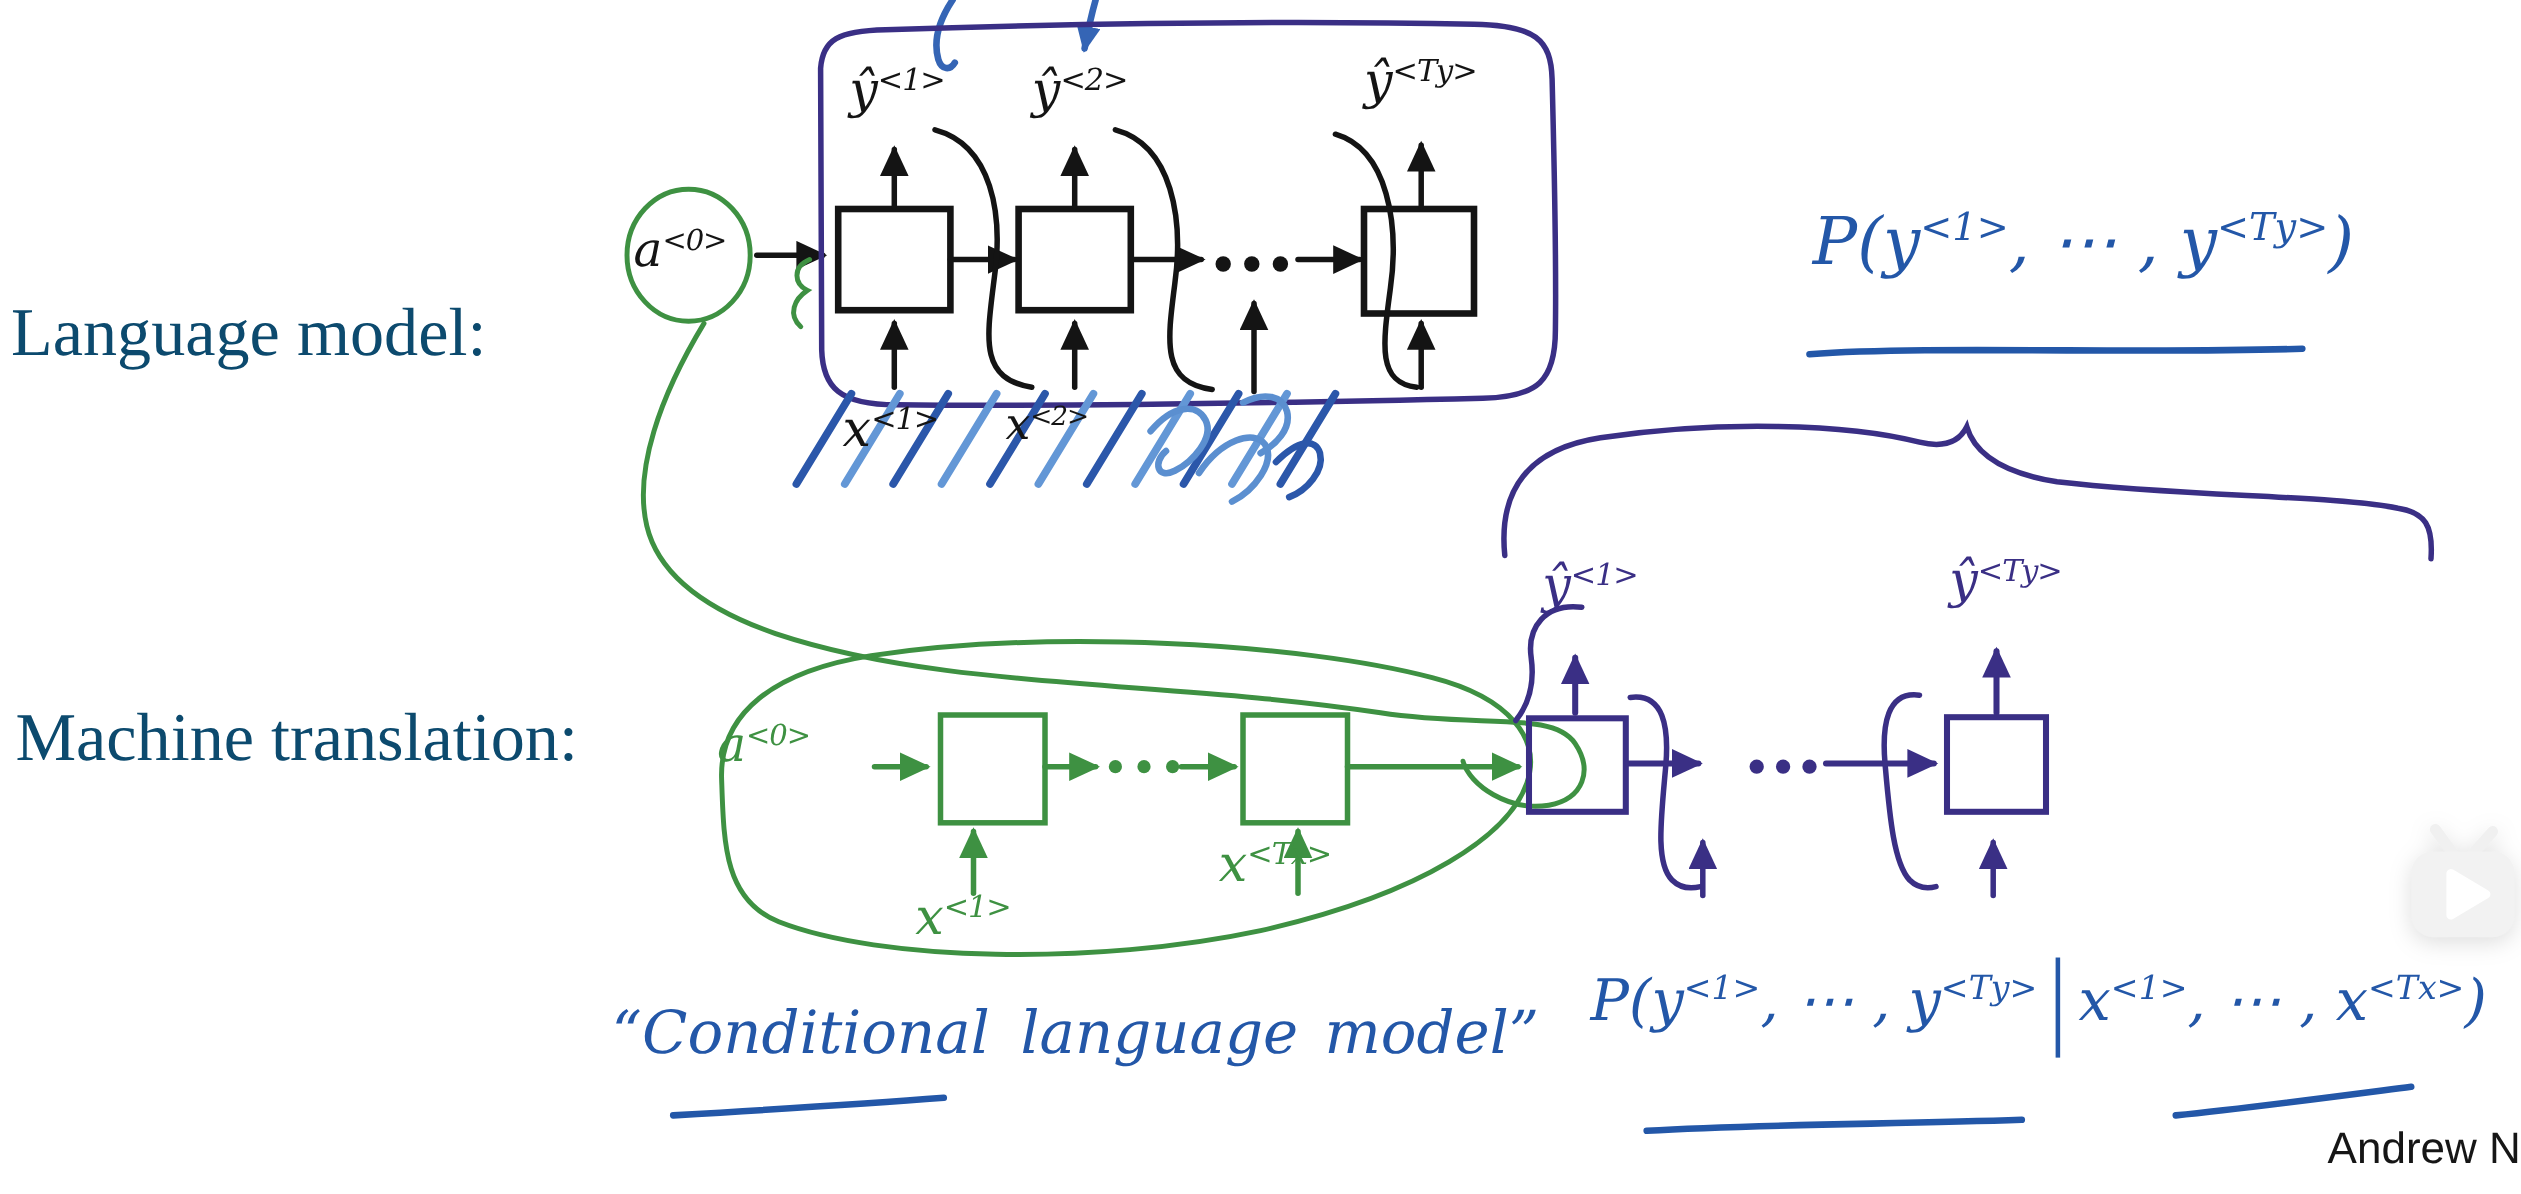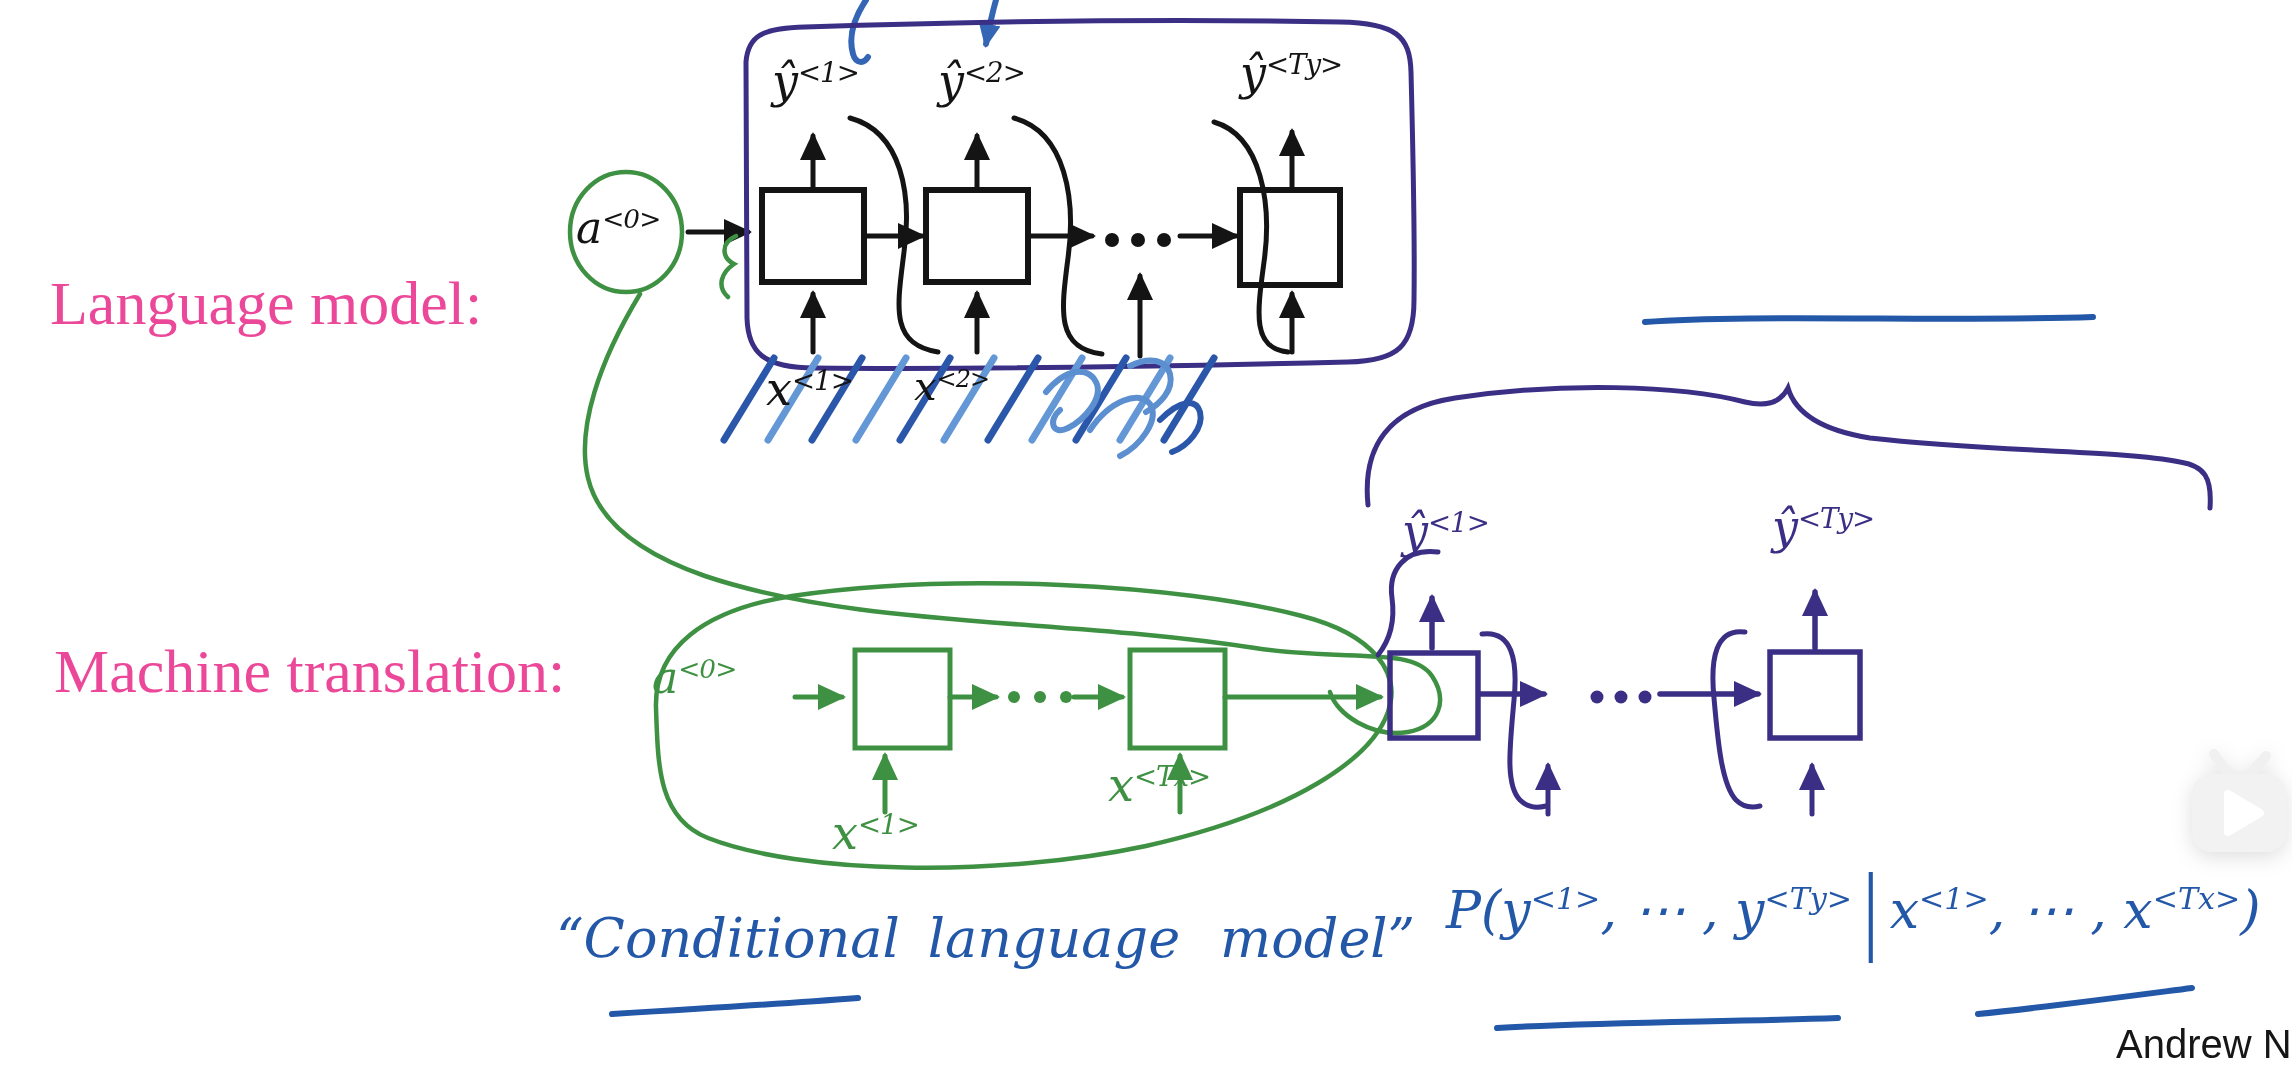--- a/index.html
+++ b/index.html
@@ -1,32 +1,32 @@
 <!DOCTYPE html>
 <html><head>
 <meta charset="utf-8">
 <style>
   html,body{margin:0;padding:0;background:#ffffff;}
   #stage{position:relative;width:2292px;height:1085px;background:#ffffff;overflow:hidden;
          font-family:"Liberation Serif",serif;}
   .abs{position:absolute;white-space:nowrap;}
-  .slide-text{font-family:"Liberation Serif",serif;color:#ec4899;margin-left:40px;}
+  .slide-text{font-family:"Liberation Serif",serif;color:#0c4a6e;}
   .math{font-family:"DejaVu Serif",serif;font-style:italic;color:#141414;line-height:1;}
   .math sup{font-size:0.60em;font-style:italic;vertical-align:0.55em;letter-spacing:-1px;}
   .ink{font-family:"DejaVu Serif",serif;font-style:italic;color:#2357a8;line-height:1;}
   .ink sup{font-size:0.58em;vertical-align:0.62em;}
   .green{color:#3e9142;}
   .purple{color:#3a2f85;}
   .bar-glyph{display:inline-block;transform:scaleY(1.75);margin:0 10px;font-style:normal;}
   #svgLayer{position:absolute;left:0;top:0;z-index:1;}
   .txt{z-index:2;}
   #cyan-bar{left:0;top:1071px;width:637px;height:14px;z-index:3;}
   #play-wrap{left:2186px;top:742px;width:106px;height:122px;z-index:3;filter:drop-shadow(0 5px 10px rgba(0,0,0,0.13));}
   .quote-w2{margin-left:28px;}
-  .quote-w3{margin-left:40px;}
+  .quote-w3{margin-left:24px;}
   #author{font-family:"Liberation Sans",sans-serif;color:#161616;}
 </style>
 </head>
 <body>
 
 <div id="stage">
 
   <svg id="svgLayer" width="2292" height="1085" viewBox="0 0 2292 1085">
     <defs>
       <marker id="ah-k" markerUnits="userSpaceOnUse" markerWidth="30" markerHeight="30" refX="24" refY="13" orient="auto">
@@ -183,20 +183,23 @@
   <div class="abs txt math" style="left:1240px;top:50px;font-size:46px;">
     <span>ŷ</span><sup>&lt;Ty&gt;</sup>
   </div>
   <div class="abs txt math" style="left:766px;top:366px;font-size:46px;">
     <span>x</span><sup>&lt;1&gt;</sup>
   </div>
   <div class="abs txt math" style="left:914px;top:366px;font-size:40px;">
     <span>x</span><sup>&lt;2&gt;</sup>
   </div>
 
+  <div class="abs txt ink" style="left:1648px;top:190px;font-size:60px;">
+    <span>P(y</span><sup>&lt;1&gt;</sup><span>, ⋯ , y</span><sup>&lt;Ty&gt;</sup><span>)</span>
+  </div>
 
   <div class="abs txt slide-text" style="left:14px;top:636px;font-size:62px;">Machine translation:</div>
 
   <div class="abs txt math green" style="left:652px;top:656px;font-size:44px;">
     <span>a</span><sup>&lt;0&gt;</sup>
   </div>
   <div class="abs txt math green" style="left:832px;top:810px;font-size:46px;">
     <span>x</span><sup>&lt;1&gt;</sup>
   </div>
   <div class="abs txt math green" style="left:1108px;top:762px;font-size:46px;">

